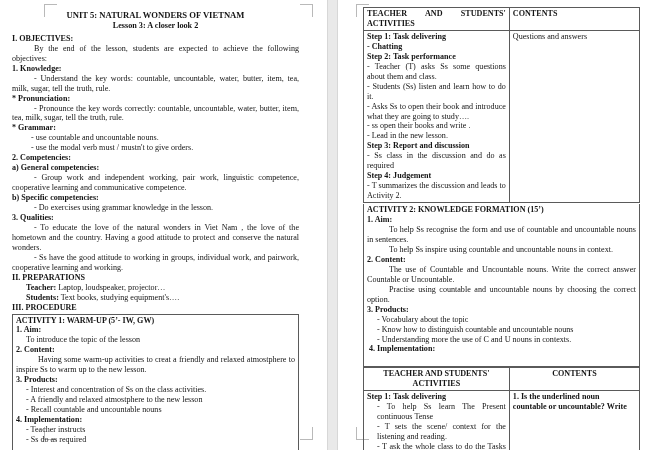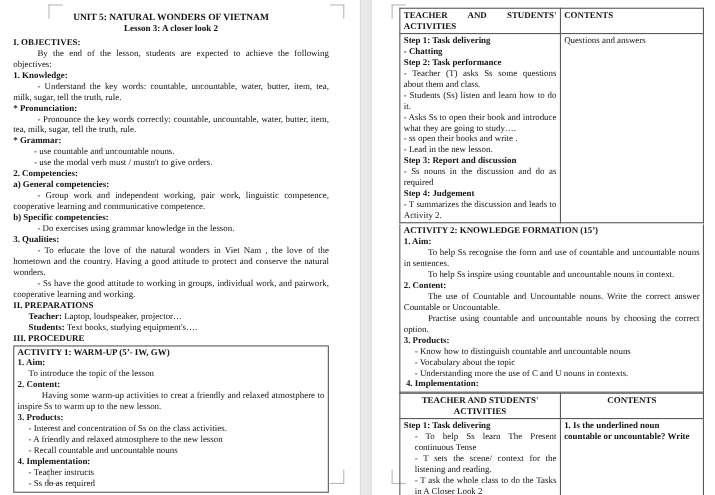--- a/index.html
+++ b/index.html
@@ -91,21 +91,21 @@
   .ind1   { text-indent: 22px; }
   .ind2   { padding-left: 10px; text-indent: 0; }
   .ind3   { padding-left: 19px; text-indent: 0; }
   .ind-t  { padding-left: 14px; }
   .nj     { text-align: left; }
 
   
   .actbox {
     border: 1px solid #5a5a5a;
     margin-top: 1px;
-    padding: 1px 3px 2px 3px;
+    padding: 1px 3px 12px 3px;
     box-sizing: border-box;
   }
   table.tbl {
     width: 100%;
     border-collapse: collapse;
     table-layout: fixed;
     margin-top: 0;
   }
   table.tbl td {
     border: 1px solid #5a5a5a;
@@ -194,42 +194,42 @@
             <td class="col-a">
               <p class="ln b nj">Step 1: Task delivering</p>
               <p class="ln b nj">- Chatting</p>
               <p class="ln b nj">Step 2: Task performance</p>
               <p class="ln just">- Teacher (T) asks Ss some questions about them and class.</p>
               <p class="ln just">- Students (Ss) listen and learn how to do it.</p>
               <p class="ln just">- Asks Ss to open their book and introduce what they are going to study….</p>
               <p class="ln nj">- ss open their books and write .</p>
               <p class="ln nj">- Lead in the new lesson.</p>
               <p class="ln b nj">Step 3: Report and discussion</p>
-              <p class="ln just">- Ss nouns in the discussion and do as required</p>
+              <p class="ln just">- Ss class in the discussion and do as required</p>
               <p class="ln b nj">Step 4: Judgement</p>
               <p class="ln just">- T summarizes the discussion and leads to Activity 2.</p>
             </td>
             <td class="col-b">
               <p class="ln nj">Questions and answers</p>
             </td>
           </tr>
         </tbody>
       </table>
 
       <div class="actbox" style="border-top:none;">
         <p class="head">ACTIVITY 2: KNOWLEDGE FORMATION (15’)</p>
         <p class="head">1. Aim:</p>
         <p class="ln ind1">To help Ss recognise the form and use of countable and uncountable nouns in sentences.</p>
         <p class="ln ind1 nj">To help Ss inspire using countable and uncountable nouns in context.</p>
         <p class="head">2. Content:</p>
         <p class="ln ind1">The use of Countable and Uncountable nouns. Write the correct answer Countable or Uncountable.</p>
         <p class="ln ind1">Practise using countable and uncountable nouns by choosing the correct option.</p>
         <p class="head">3. Products:</p>
+        <p class="ln ind2 nj">- Vocabulary about the topic</p>
         <p class="ln ind2 nj">- Know how to distinguish countable and uncountable nouns</p>
-        <p class="ln ind2 nj">- Vocabulary about the topic</p>
         <p class="ln ind2 nj">- Understanding more the use of C and U nouns in contexts.</p>
         <p class="head" style="padding-left:2px;">4. Implementation:</p>
       </div>
 
       <table class="tbl">
         <tbody>
           <tr>
             <td class="col-a thead">TEACHER AND STUDENTS' ACTIVITIES</td>
             <td class="col-b thead">CONTENTS</td>
           </tr>

